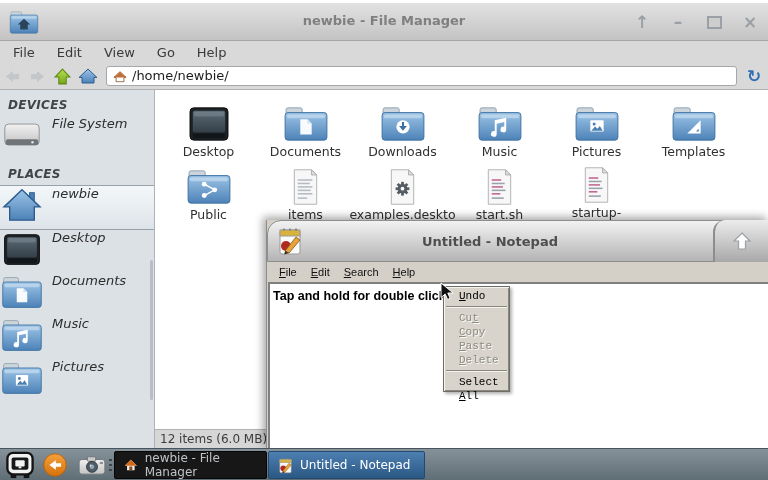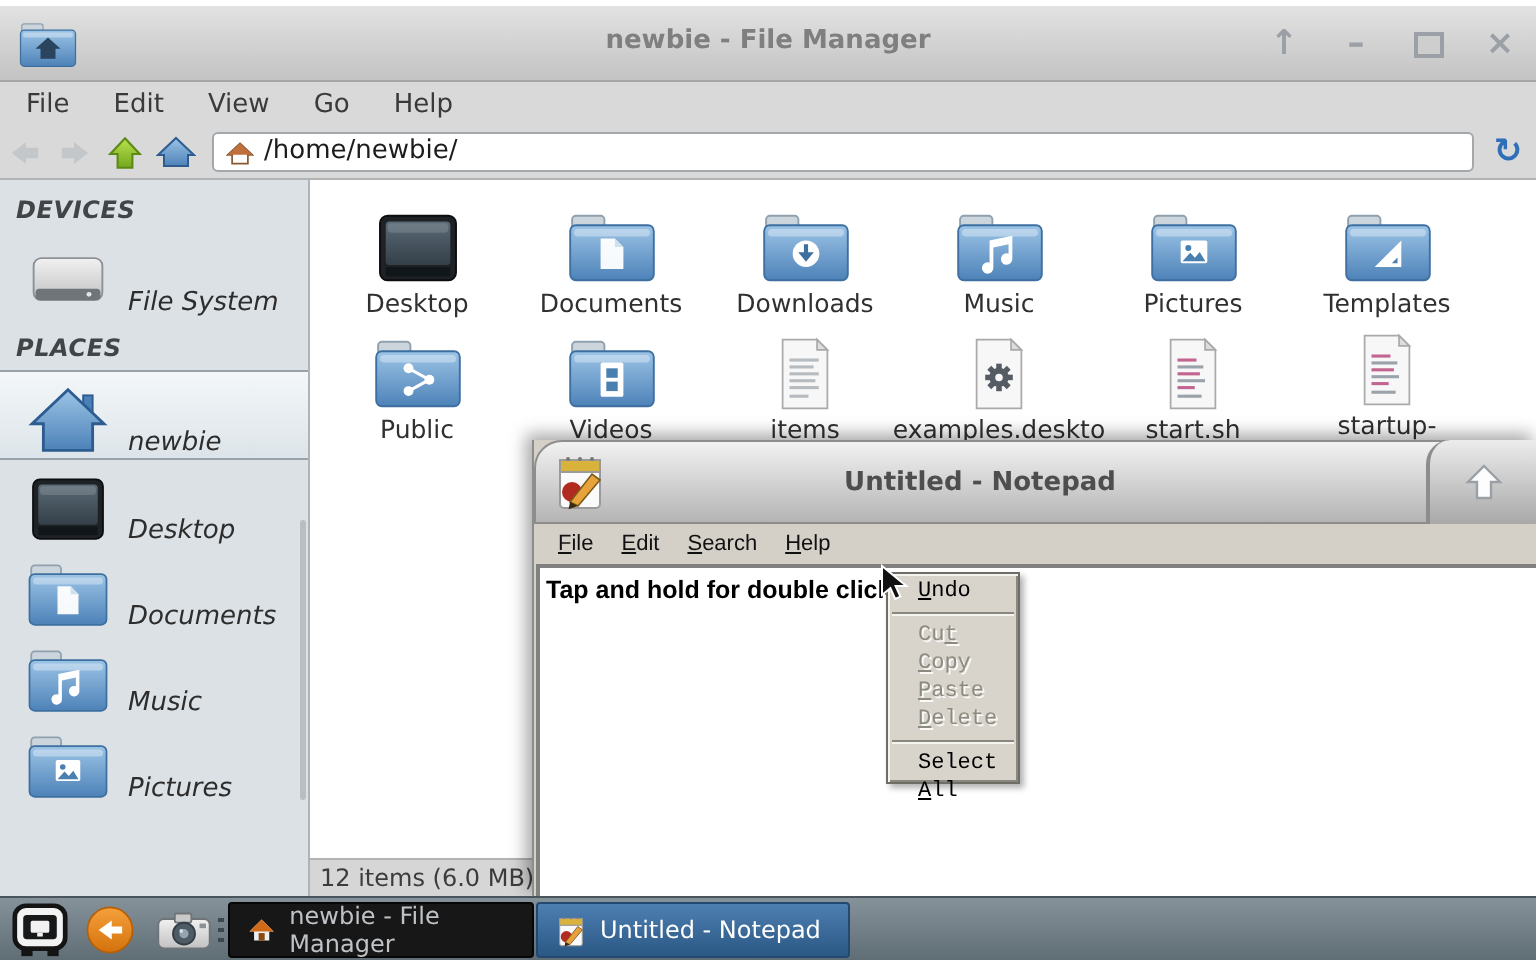--- a/index.html
+++ b/index.html
@@ -27,21 +27,21 @@
   #addressbar{flex:1;height:18px;margin-left:6px;margin-right:6px;background:#fff;
      border:1px solid #a3a8ad;border-radius:3px;display:flex;align-items:center;padding:0 6px;gap:5px;}
   #address-text{font-size:13px;color:#1c1c1c;line-height:18px;}
   #refresh-btn{width:22px;height:22px;margin-right:3px;color:#2f6fb8;font-size:17px;font-weight:bold;
      display:flex;align-items:center;justify-content:center;}
   #fm-body{position:absolute;left:0;top:90px;width:768px;height:358px;}
   
   #sidebar{position:absolute;left:0;top:0;width:154px;height:358px;background:#dce1e5;
      border-right:1px solid #adb3b8;overflow:hidden;font-style:italic;}
   .sb-header{font-size:12px;font-weight:bold;color:#414548;padding:8px 0 4px 8px;letter-spacing:.3px;}
-  .sb-item{height:43px;display:flex;align-items:flex-end;gap:8px;padding-left:12px;}
+  .sb-item{height:43px;display:flex;align-items:flex-start;gap:8px;}
   .sb-item.selected{background:linear-gradient(#f3f7f9,#dde4e9);
      border-top:1px solid #99a2a9;border-bottom:1px solid #99a2a9;}
   .sb-label{font-size:13px;color:#2d2d2d;}
   .sb-iconbox{width:44px;height:38px;display:flex;align-items:center;justify-content:center;flex:0 0 auto;}
   #sb-scroll{position:absolute;right:1px;top:170px;width:3px;height:140px;background:#9aa2a8;
      border-radius:2px;opacity:.55;}
   
   #files{position:absolute;left:155px;top:0;width:613px;height:339px;background:#fff;
      display:grid;grid-template-columns:repeat(6,97px);grid-auto-rows:63px;
      padding:13px 0 0 5px;box-sizing:border-box;}
@@ -441,29 +441,20 @@
           <span class="fico">
               <svg class="fi" viewBox="0 0 48 40">
                 <use href="#sym-folder"></use>
                 <use href="#sym-em-pub"></use>
               </svg>
             </span>
           <span class="flabel">Public</span>
         </div>
         <div class="fcell">
           <span class="fico">
-              <svg class="fi" viewBox="0 0 48 40">
-                <use href="#sym-folder"></use>
-                <use href="#sym-em-vid"></use>
-              </svg>
-            </span>
-          <span class="flabel">Videos</span>
-        </div>
-        <div class="fcell">
-          <span class="fico">
               <svg class="fi-page" viewBox="0 0 36 44">
                 <use href="#sym-page"></use>
               </svg>
             </span>
           <span class="flabel">items</span>
         </div>
         <div class="fcell">
           <span class="fico">
               <svg class="fi-page" viewBox="0 0 36 44">
                 <use href="#sym-page-gear"></use>

